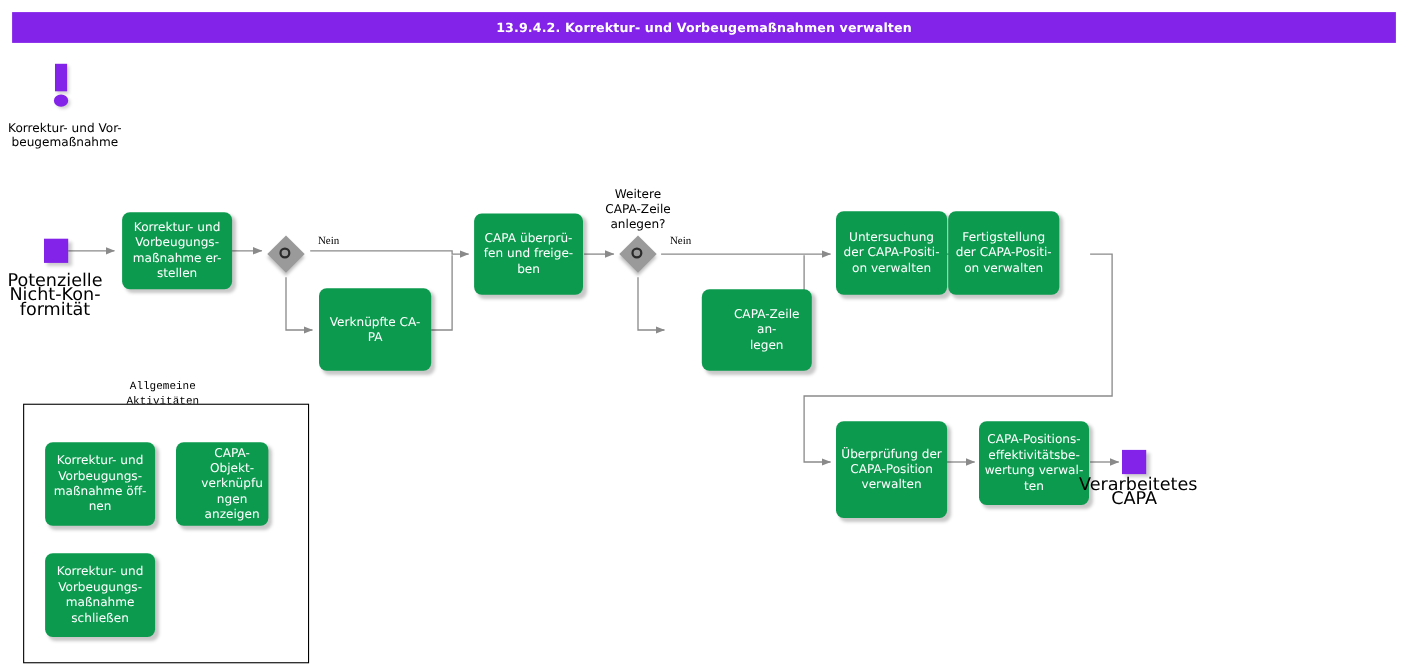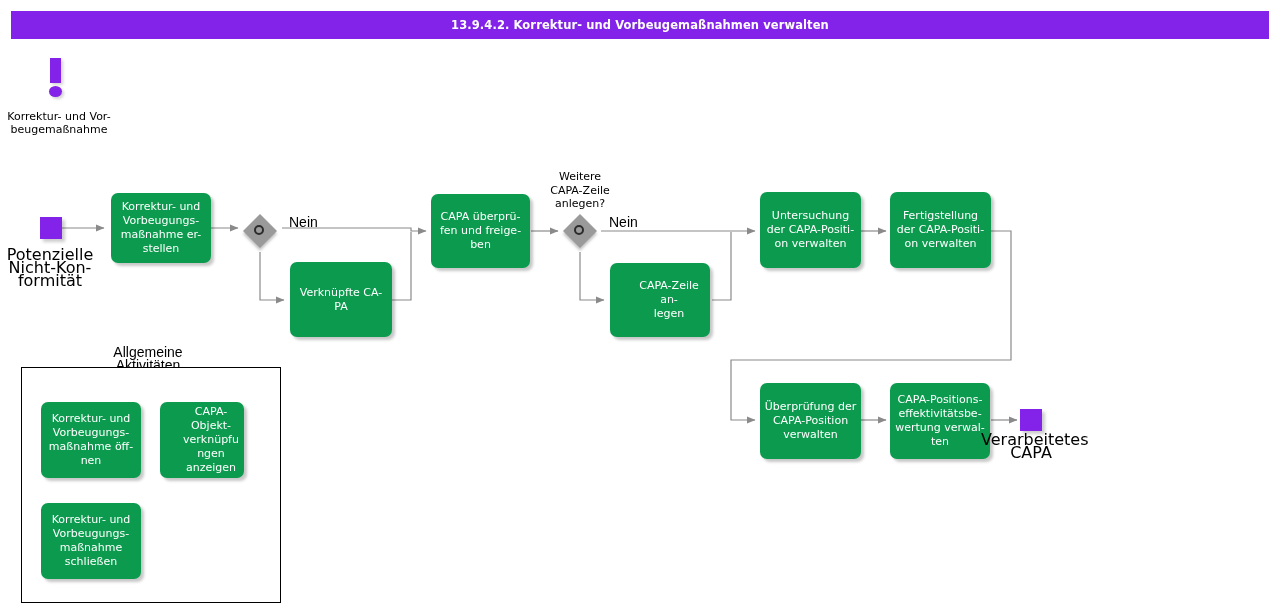--- a/index.html
+++ b/index.html
@@ -121,22 +121,22 @@
     color: #000000;
     font-size: 11px;
     line-height: 13.5px;
     text-align: center;
     font-family: "DejaVu Sans", sans-serif;
     white-space: pre-line;
   }
   .edge-label {
     position: absolute;
     color: #000000;
-    font-size: 14px;
-    font-family: Liberation Sans, sans-serif;
+    font-size: 10px;
+    font-family: Liberation Serif, serif;
     text-align: center;
   }
 
   
   .excl-icon {
     position: absolute;
   }
   .excl-icon .bar {
     position: absolute;
     left: 6px;
@@ -169,24 +169,24 @@
   
   .group-box {
     position: absolute;
     border: 1px solid #000000;
     background: transparent;
     box-sizing: border-box;
   }
   .group-title {
     position: absolute;
     color: #000000;
-    font-size: 14px;
+    font-size: 10px;
     line-height: 13px;
     text-align: center;
-    font-family: Liberation Sans, sans-serif;
+    font-family: Liberation Mono, monospace;
     white-space: pre-line;
     overflow: hidden;
   }
 </style>
 </head>
 <body>
 
 <div id="canvas">
 
   <div class="title-bar">
@@ -267,38 +267,38 @@
 
   <div class="decision-label" style="left:525px; top:170px; width:110px;">Weitere
 CAPA-Zeile
 anlegen?</div>
   <div class="decision" style="left:564px; top:215px;">
     <div class="dia"></div>
     <div class="ring"></div>
   </div>
   <div class="edge-label" style="left:609px; top:214px;">Nein</div>
 
-  <div class="node-box" style="left:610px; top:263px; width:100px; height:74px;padding-left:21px;">
+  <div class="node-box" style="left:638px; top:263px; width:100px; height:74px;padding-left:21px;">
     <span class="node-label">CAPA-Zeile an-
 legen</span>
   </div>
 
   <div class="node-box" style="left:760px; top:192px; width:101px; height:76px;">
     <span class="node-label">Untersuchung
 der CAPA-Positi-
 on verwalten</span>
   </div>
 
-  <div class="node-box" style="left:890px; top:192px; width:101px; height:76px;">
+  <div class="node-box" style="left:862px; top:192px; width:101px; height:76px;">
     <span class="node-label">Fertigstellung
 der CAPA-Positi-
 on verwalten</span>
   </div>
 
-  <div class="node-box" style="left:760px; top:383px; width:101px; height:76px;">
+  <div class="node-box" style="left:760px; top:383px; width:101px; height:88px;">
     <span class="node-label">Überprüfung der
 CAPA-Position
 verwalten</span>
   </div>
 
   <div class="node-box" style="left:890px; top:383px; width:100px; height:76px;">
     <span class="node-label">CAPA-Positions-
 effektivitätsbe-
 wertung verwal-
 ten</span>

